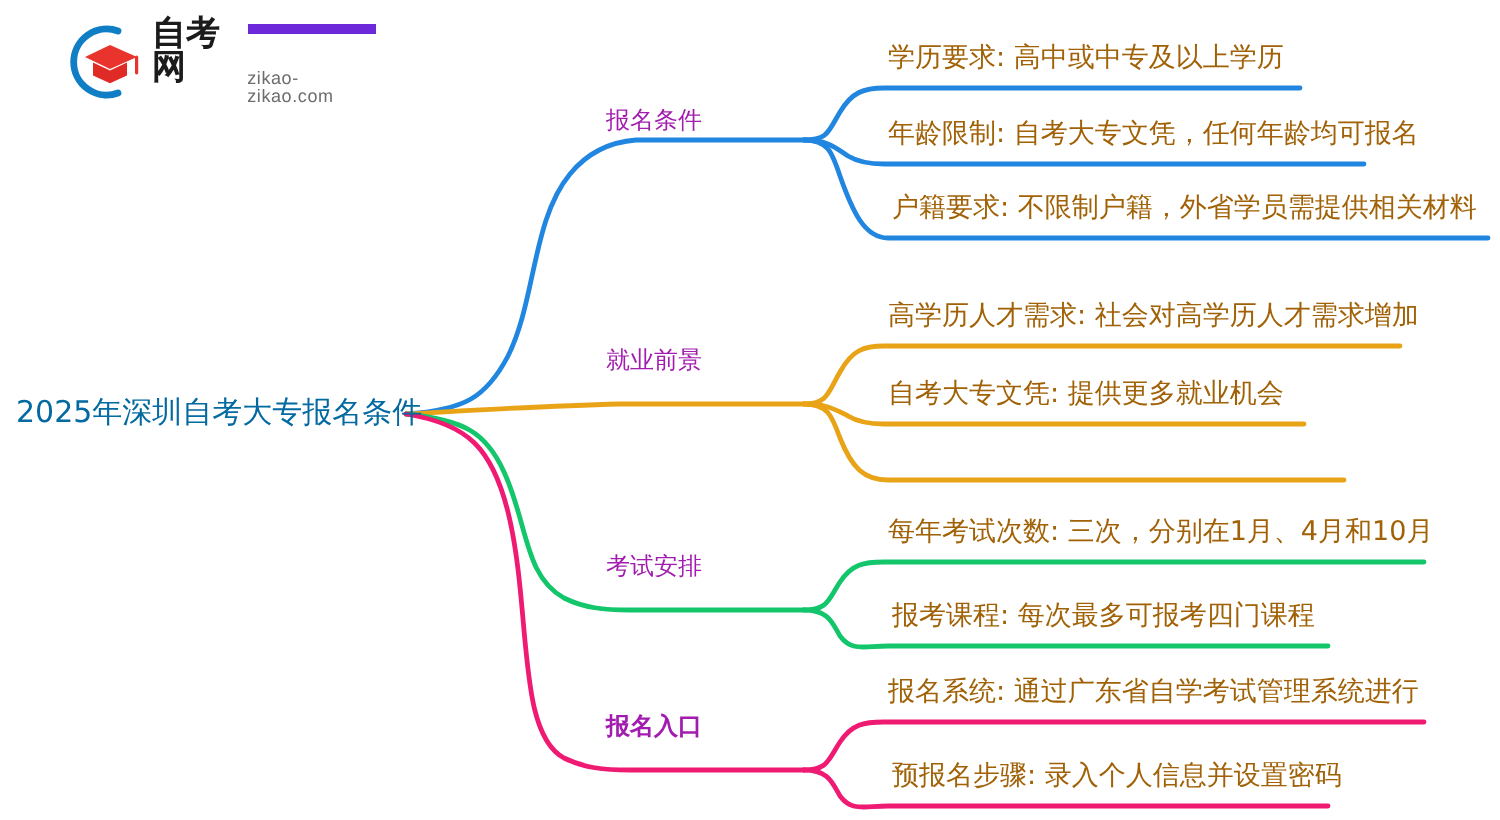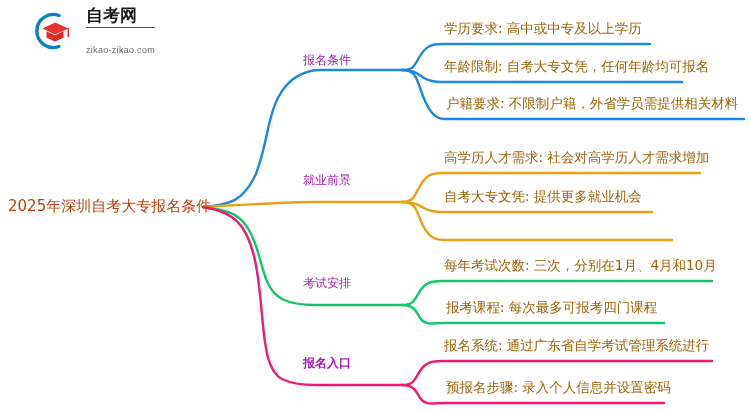--- a/index.html
+++ b/index.html
@@ -30,39 +30,39 @@
     display: flex;
     align-items: center;
   }
   .logo-mark {
     width: 46px;
     height: 42px;
     flex: 0 0 auto;
     position: relative;
   }
   .logo-text {
-    margin-left: 12px;
+    margin-left: 2px;
     display: flex;
-    flex-direction: column;
+    flex-direction: row;
     justify-content: center;
     line-height: 1;
   }
   .logo-cn {
     font-size: 17px;
     font-weight: bold;
     color: #1b1b1b;
     letter-spacing: 0px;
     font-family: "DejaVu Sans", "Liberation Sans", sans-serif;
   }
   .logo-domain {
     font-size: 9px;
     color: #6d6d6d;
     letter-spacing: 0.3px;
     margin-top: 3px;
-    border-top: 1px solid #6d28d9;
+    border-top: 5px solid #6d28d9;
     padding-top: 18px;
     font-family: "Liberation Sans", sans-serif;
   }
 
   
   #wires {
     position: absolute;
     left: 0;
     top: 0;
     width: 750px;
@@ -73,21 +73,21 @@
   
   .node {
     position: absolute;
     white-space: nowrap;
     color: #1a1a1a;
     font-family: "DejaVu Sans", "Liberation Sans", sans-serif;
   }
   .root-title {
     font-size: 15px;
     font-weight: 500;
-    color: #c2410c;
+    color: #0369a1;
     left: 8px;
     top: 197px;
   }
   .branch-label {
     font-size: 12px;
     color: #a21caf;
   }
   .leaf-label {
     font-size: 13.5px;
     color: #a16207;

